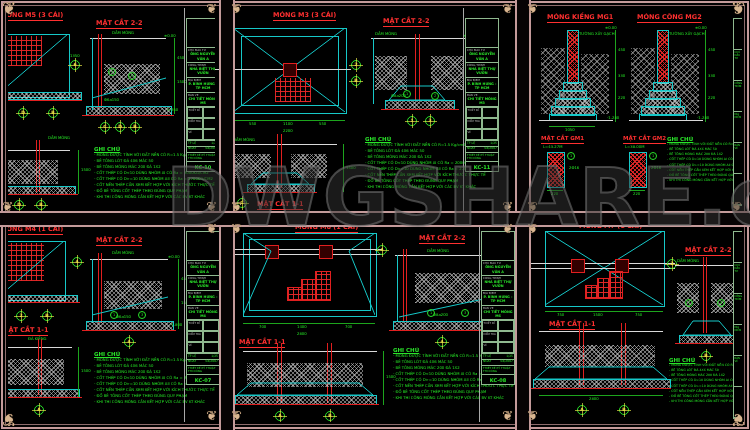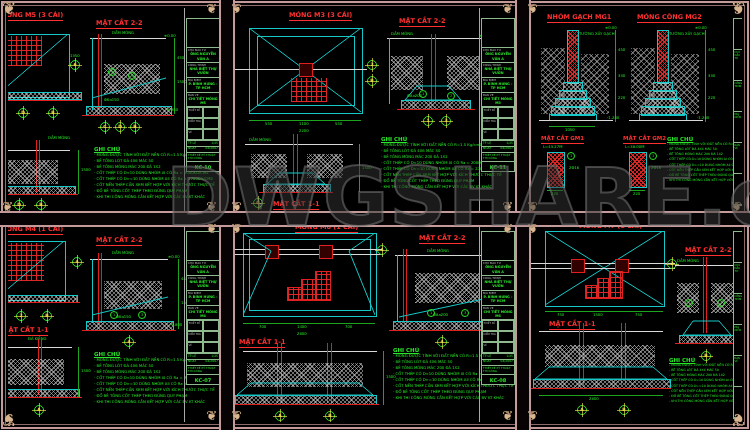--- a/index.html
+++ b/index.html
@@ -175,21 +175,21 @@
       </div>
     <div class="tb-row">
         <span>NGÀY</span>
         <span>04/2007</span>
       </div>
     <div class="tb-stage">THIẾT KẾ KỸ THUẬT THI CÔNG</div>
     <div class="tb-no">KC-10</div>
   </div>
 </div>
 
-<div class="panel" style="left:231px;top:8px;width:284px;height:203px">
+<div class="panel" style="left:215px;top:8px;width:284px;height:203px">
   <div class="abs rtit" style="left:58px;top:4px">MÓNG M3 (3 CÁI)</div>
 
   <div class="abs cyb" style="left:18px;top:20px;width:112px;height:84px"></div>
   <div class="abs cyb" style="left:26px;top:28px;width:96px;height:68px"></div>
   <svg class="abs" style="left:18px;top:20px" width="112" height="84">
     <line x1="0" y1="0" x2="112" y2="84" stroke="#16c8c8" stroke-width="1"></line>
     <line x1="0" y1="84" x2="112" y2="0" stroke="#16c8c8" stroke-width="1"></line>
   </svg>
   <div class="abs wh" style="left:0px;top:61px;width:136px;height:1px"></div>
   <div class="abs rdb" style="left:68px;top:55px;width:12px;height:12px;background:#300"></div>
@@ -291,21 +291,21 @@
     <div class="tb-row">
         <span>NGÀY</span>
         <span>04/2007</span>
       </div>
     <div class="tb-stage">THIẾT KẾ KỸ THUẬT THI CÔNG</div>
     <div class="tb-no">KC-11</div>
   </div>
 </div>
 
 <div class="panel" style="left:527px;top:8px;width:215px;height:203px">
-  <div class="abs rtit" style="left:20px;top:6px">NHÓM GẠCH MG1</div>
+  <div class="abs rtit" style="left:20px;top:6px">MÓNG KIỀNG MG1</div>
   <div class="abs rtit" style="left:110px;top:6px">MÓNG CÔNG MG2</div>
 
   <div class="abs glab" style="left:52px;top:24px">TƯỜNG XÂY GẠCH</div>
   <div class="abs redx cyb" style="left:40px;top:22px;width:10px;height:52px"></div>
   <div class="abs hatc" style="left:14px;top:40px;width:24px;height:66px"></div>
   <div class="abs hatc" style="left:54px;top:46px;width:28px;height:60px"></div>
   <div class="abs hat cyb" style="left:36px;top:74px;width:18px;height:8px"></div>
   <div class="abs hat cyb" style="left:32px;top:82px;width:26px;height:8px"></div>
   <div class="abs hat cyb" style="left:28px;top:90px;width:34px;height:8px"></div>
   <div class="abs hat cyb" style="left:24px;top:98px;width:42px;height:8px"></div>

